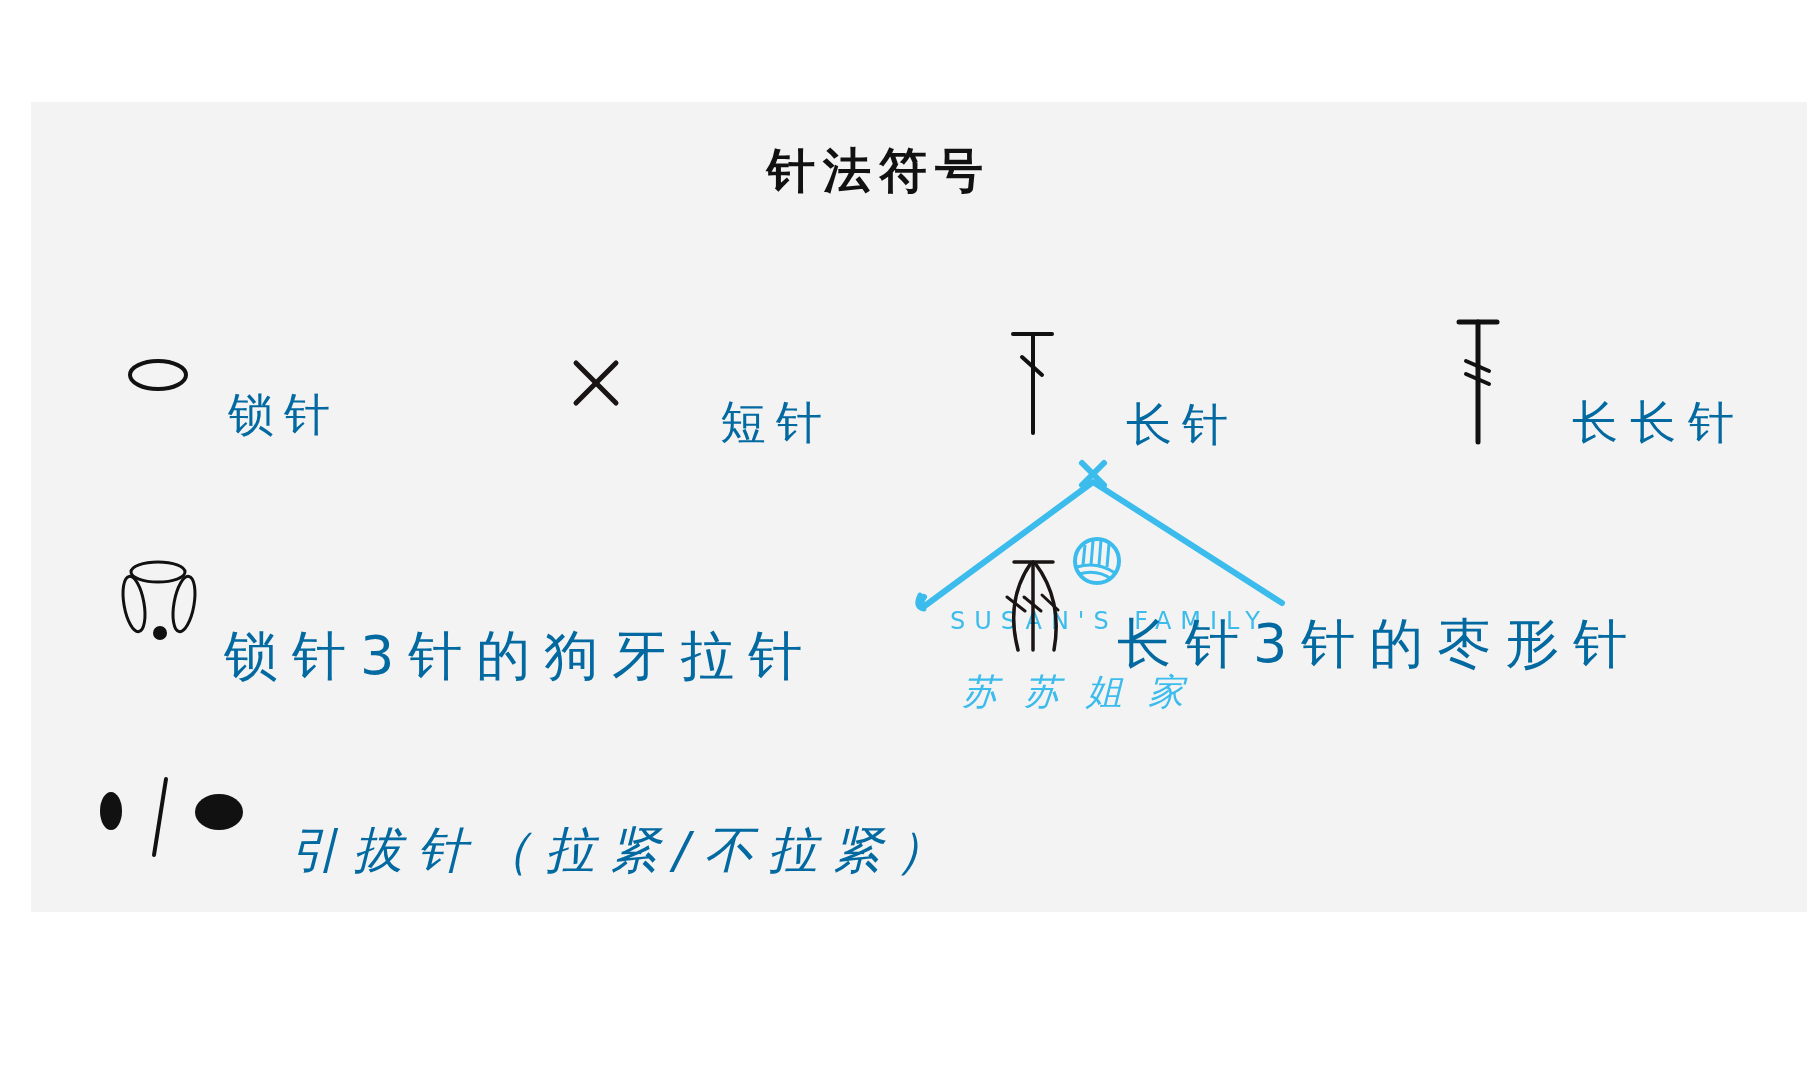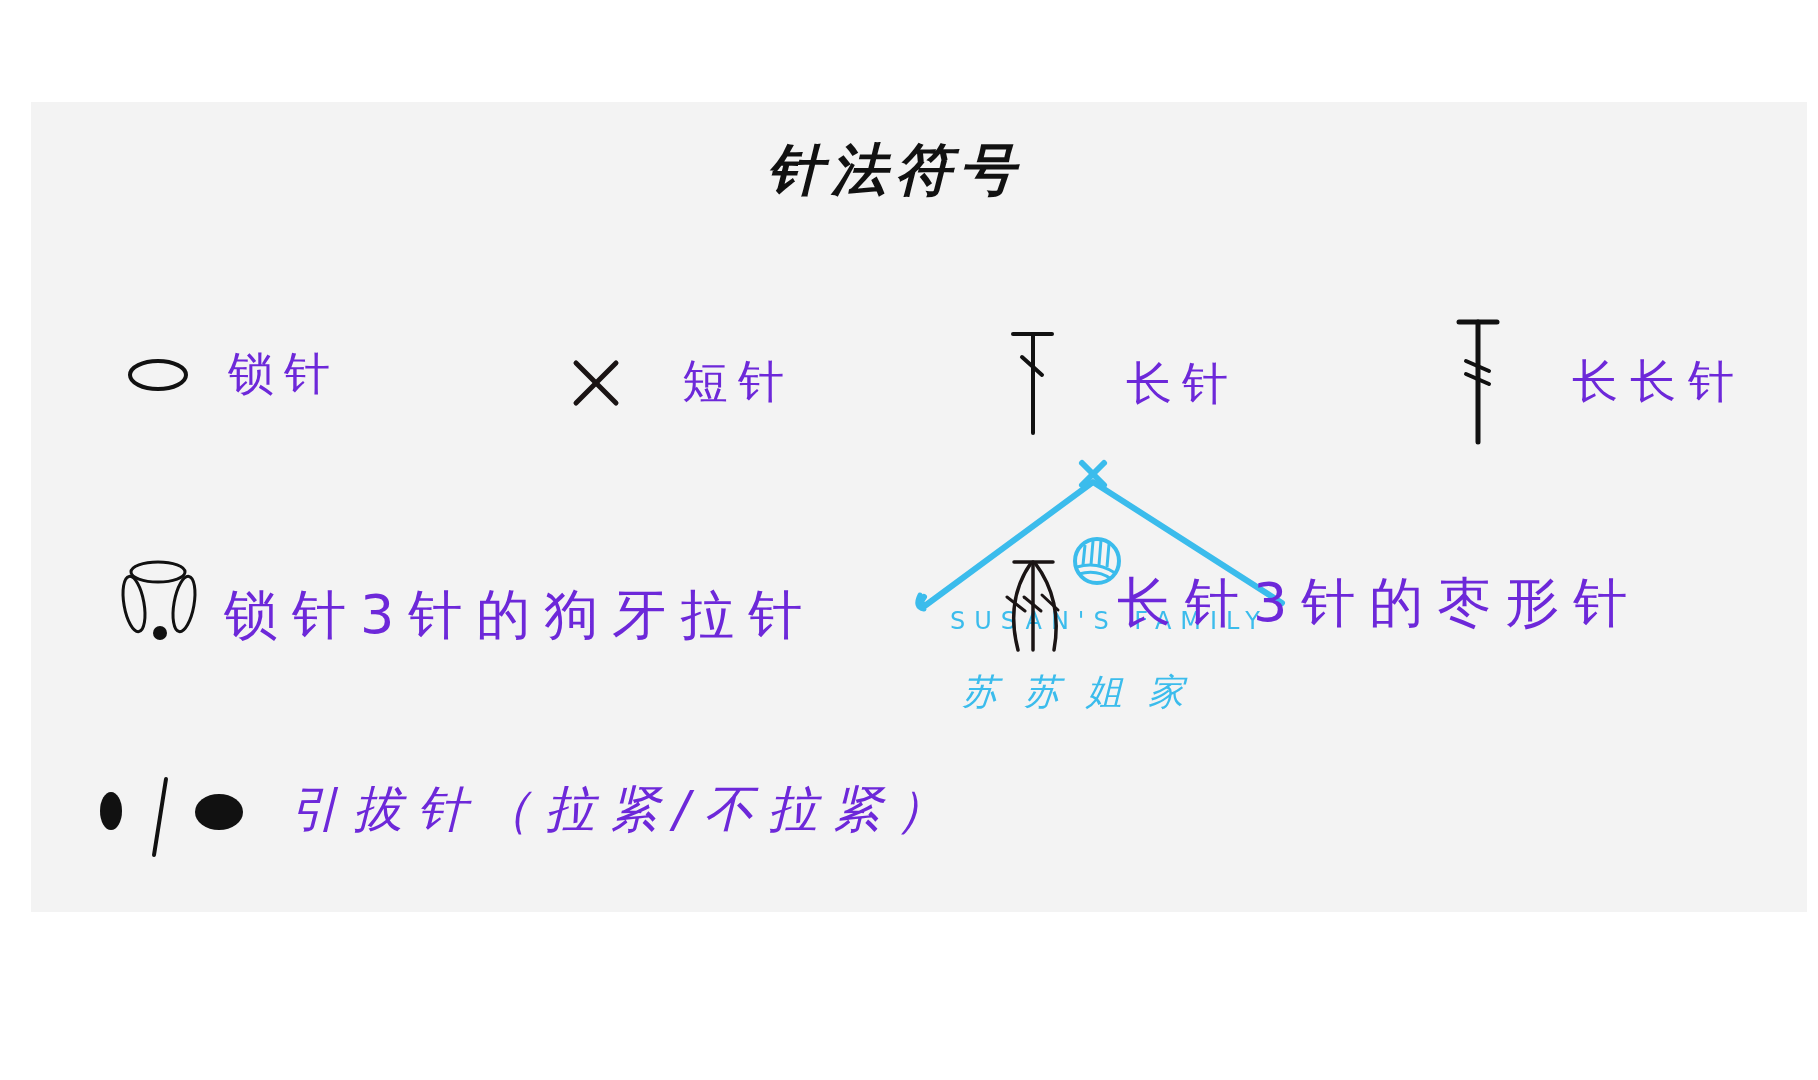--- a/index.html
+++ b/index.html
@@ -1,21 +1,21 @@
 <!DOCTYPE html>
 <html><head>
   <meta charset="utf-8">
   <style>
     html, body { margin:0; padding:0; }
     body { width:1818px; height:1080px; background:#ffffff; position:relative; overflow:hidden;
            font-family:"DejaVu Sans", "Liberation Sans", sans-serif; color:#111; }
     .panel { position:absolute; left:31px; top:102px; width:1776px; height:810px; background:#f3f3f3; }
-    .title { position:absolute; left:767px; top:130px; width:300px; height:80px; font-size:56px; font-weight:bold;
-             letter-spacing:8px; line-height:80px; white-space:nowrap; color:#111;font-style:italic; }
-    .lbl { position:absolute; font-size:46px; line-height:50px; white-space:nowrap; color:#6d28d9; letter-spacing:10px; }
+    .title { position:absolute; left:767px; top:130px; width:300px; height:80px; font-size:48px; font-weight:bold;
+             letter-spacing:8px; line-height:80px; white-space:nowrap; color:#111; }
+    .lbl { position:absolute; font-size:46px; line-height:50px; white-space:nowrap; color:#0369a1; letter-spacing:10px;margin-top:41px; }
     .lbl.row2 { font-size:54px; letter-spacing:14px; }
     .lbl.row3 { font-size:50px; letter-spacing:14px;font-style:italic; }
     svg.icon { position:absolute; overflow:visible; }
     .wm-en { position:absolute; left:950px; top:608px; font-size:24px; letter-spacing:9px; color:#3bbcec; white-space:nowrap; line-height:26px; }
     .wm-cn { position:absolute; left:962px; top:638px; font-size:36px; letter-spacing:26px; color:#3bbcec; white-space:nowrap; line-height:56px; font-family:Liberation Sans, sans-serif; font-style:italic;margin-top:26px; }
   </style>
 </head>
 <body>
 
 <div class="panel"></div>
@@ -24,21 +24,21 @@
 
 <svg class="icon" style="left:126px;top:357px" width="64" height="36" viewBox="0 0 64 36">
   <ellipse cx="32" cy="18" rx="28" ry="14" fill="none" stroke="#111" stroke-width="4"></ellipse>
 </svg>
 <div class="lbl" style="left:228px;top:348px">锁针</div>
 
 <svg class="icon" style="left:573px;top:360px" width="46" height="46" viewBox="0 0 46 46">
   <line x1="3" y1="3" x2="43" y2="43" stroke="#1a1414" stroke-width="5" stroke-linecap="round"></line>
   <line x1="43" y1="3" x2="3" y2="43" stroke="#1a1414" stroke-width="5" stroke-linecap="round"></line>
 </svg>
-<div class="lbl" style="left:682px;top:356px">短针</div>
+<div class="lbl" style="left:720px;top:356px">短针</div>
 
 <svg class="icon" style="left:1010px;top:330px" width="46" height="108" viewBox="0 0 46 108">
   <line x1="3" y1="4" x2="42" y2="4" stroke="#111" stroke-width="4" stroke-linecap="round"></line>
   <line x1="23" y1="4" x2="23" y2="103" stroke="#111" stroke-width="4" stroke-linecap="round"></line>
   <line x1="12" y1="27" x2="32" y2="45" stroke="#111" stroke-width="4" stroke-linecap="round"></line>
 </svg>
 <div class="lbl" style="left:1126px;top:358px">长针</div>
 
 <svg class="icon" style="left:1456px;top:318px" width="46" height="128" viewBox="0 0 46 128">
   <line x1="3" y1="4" x2="41" y2="4" stroke="#111" stroke-width="5" stroke-linecap="round"></line>

